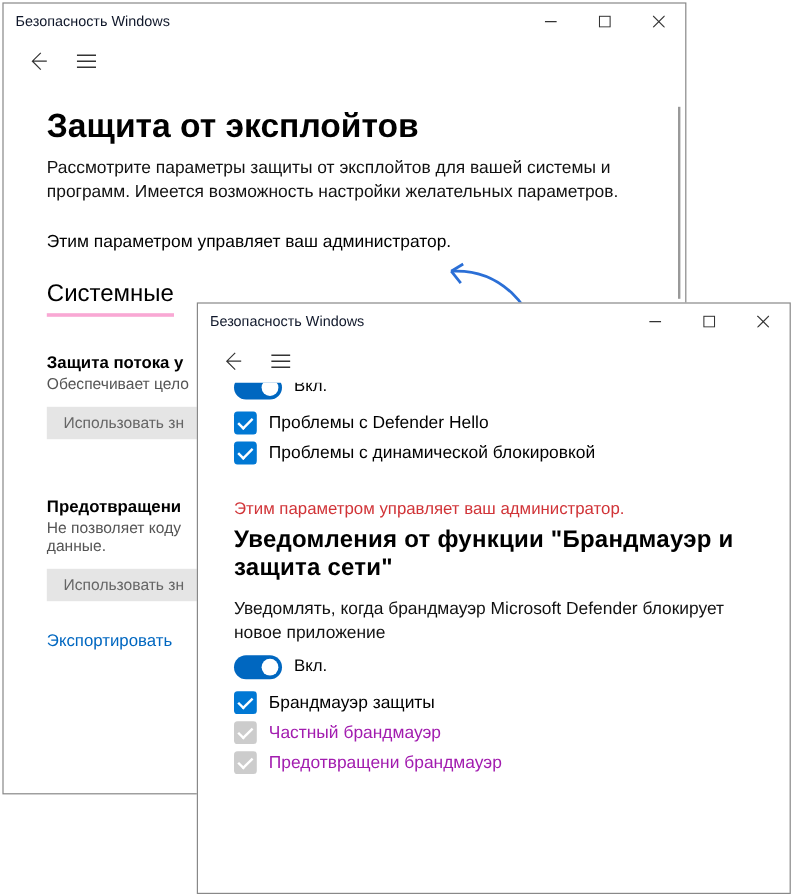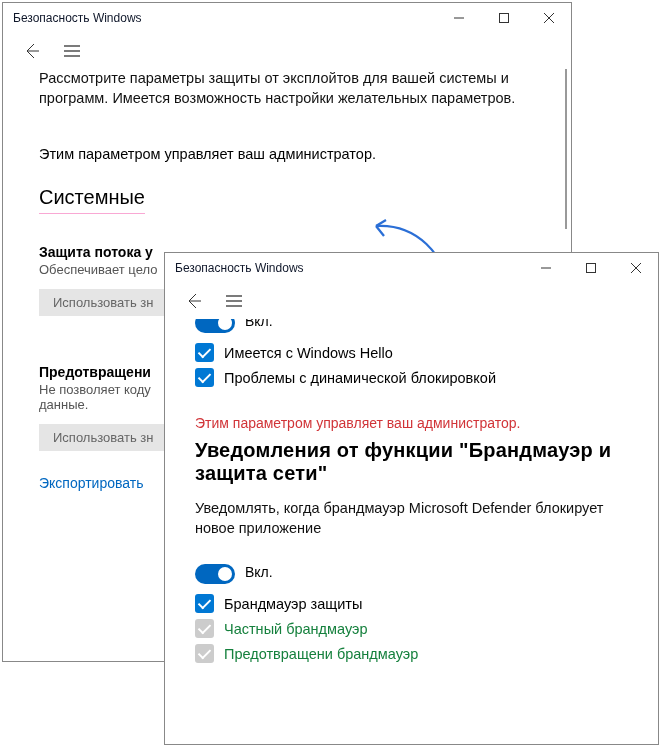--- a/index.html
+++ b/index.html
@@ -59,27 +59,27 @@
   .vscroll {
     position: absolute;
     right: 4px;
     top: 0;
     width: 2px;
     background: #999;
     height: 160px;
   }
   .h1 { font-size: 28px; font-weight: 600; margin: 20px 0 10px 0; }
   .h2 { font-size: 20px; font-weight: 600; margin: 8px 0 14px 0; letter-spacing: 0.2px; }
-  .para { font-size: 14.5px; line-height: 1.35; margin-bottom: 38px; color: #111; }
+  .para { font-size: 14.5px; line-height: 1.35; margin-bottom: 24px; color: #111; }
   .admin-note { font-size: 14.5px; margin-bottom: 24px; }
   .tab-row { border-collapse: collapse; }
   .tab {
     display: inline-block;
     font-size: 20px;
-    border-bottom: 1px solid #f9a8d4;
+    border-bottom: 3px solid #f9a8d4;
     padding-bottom: 4px;
   }
   .section-title { font-size: 14px; font-weight: 600; margin-top: 30px; }
   .section-desc { font-size: 13px; color: #555; margin-top: 2px; margin-bottom: 12px;}
   .dd-btn {
     background: #e5e5e5;
     border: none;
     padding: 6px 14px;
     font-size: 13px;
     color: #666;
@@ -114,21 +114,21 @@
   }
   .cb.off-disabled { background: #ccc; }
   .cb.off-disabled::after {
     content: "";
     width: 5px;
     height: 10px;
     border: solid #fff;
     border-width: 0 2px 2px 0;
     transform: rotate(45deg) translate(-1px,-1px);
   }
-  .disabled-label { color: #15803d; }
+  .disabled-label { color: #a21caf; }
   .toggle-row { display: flex; align-items: flex-start; margin: 6px 0 10px 0; }
   .toggle {
     width: 40px;
     height: 20px;
     background: #0067c0;
     border-radius: 10px;
     position: relative;
     margin-right: 10px;
   }
   .toggle::after {
@@ -184,20 +184,21 @@
     <div class="nav-icon hamburger">
         <svg width="16" height="14">
           <line x1="0" y1="2" x2="16" y2="2" stroke="#333" stroke-width="1.3"></line>
           <line x1="0" y1="7" x2="16" y2="7" stroke="#333" stroke-width="1.3"></line>
           <line x1="0" y1="12" x2="16" y2="12" stroke="#333" stroke-width="1.3"></line>
         </svg>
       </div>
   </div>
   <div class="content">
     <div class="vscroll"></div>
+    <div class="h1">Защита от эксплойтов</div>
     <div class="para">Рассмотрите параметры защиты от эксплойтов для вашей системы и программ. Имеется возможность настройки желательных параметров.</div>
     <div class="admin-note">Этим параметром управляет ваш администратор.</div>
     <div class="tab-row">
       <span class="tab">Системные</span>
     </div>
     <div class="section-title">Защита потока у</div>
     <div class="section-desc">Обеспечивает цело</div>
     <button class="dd-btn">Использовать зн</button>
     <div class="section-title">Предотвращени</div>
     <div class="section-desc" style="white-space:pre-line">Не позволяет коду
@@ -248,30 +249,30 @@
         </svg>
       </div>
   </div>
   <div class="content2">
     <div class="toggle-row clip-top">
       <div class="toggle"></div>
       <span>Вкл.</span>
     </div>
     <div class="checkbox-row">
       <div class="cb on"></div>
-      <span>Имеется с Windows Hello</span>
+      <span>Проблемы с Defender Hello</span>
     </div>
     <div class="checkbox-row">
       <div class="cb on"></div>
       <span>Проблемы с динамической блокировкой</span>
     </div>
 
     <div class="red-note">Этим параметром управляет ваш администратор.</div>
     <div class="h2">Уведомления от функции "Брандмауэр и защита сети"</div>
-    <div class="para" style="margin-bottom:26px">Уведомлять, когда брандмауэр Microsoft Defender блокирует новое приложение</div>
+    <div class="para" style="margin-bottom:8px">Уведомлять, когда брандмауэр Microsoft Defender блокирует новое приложение</div>
     <div class="toggle-row">
       <div class="toggle"></div>
       <span>Вкл.</span>
     </div>
     <div class="checkbox-row">
       <div class="cb on"></div>
       <span>Брандмауэр защиты</span>
     </div>
     <div class="checkbox-row">
       <div class="cb off-disabled"></div>

